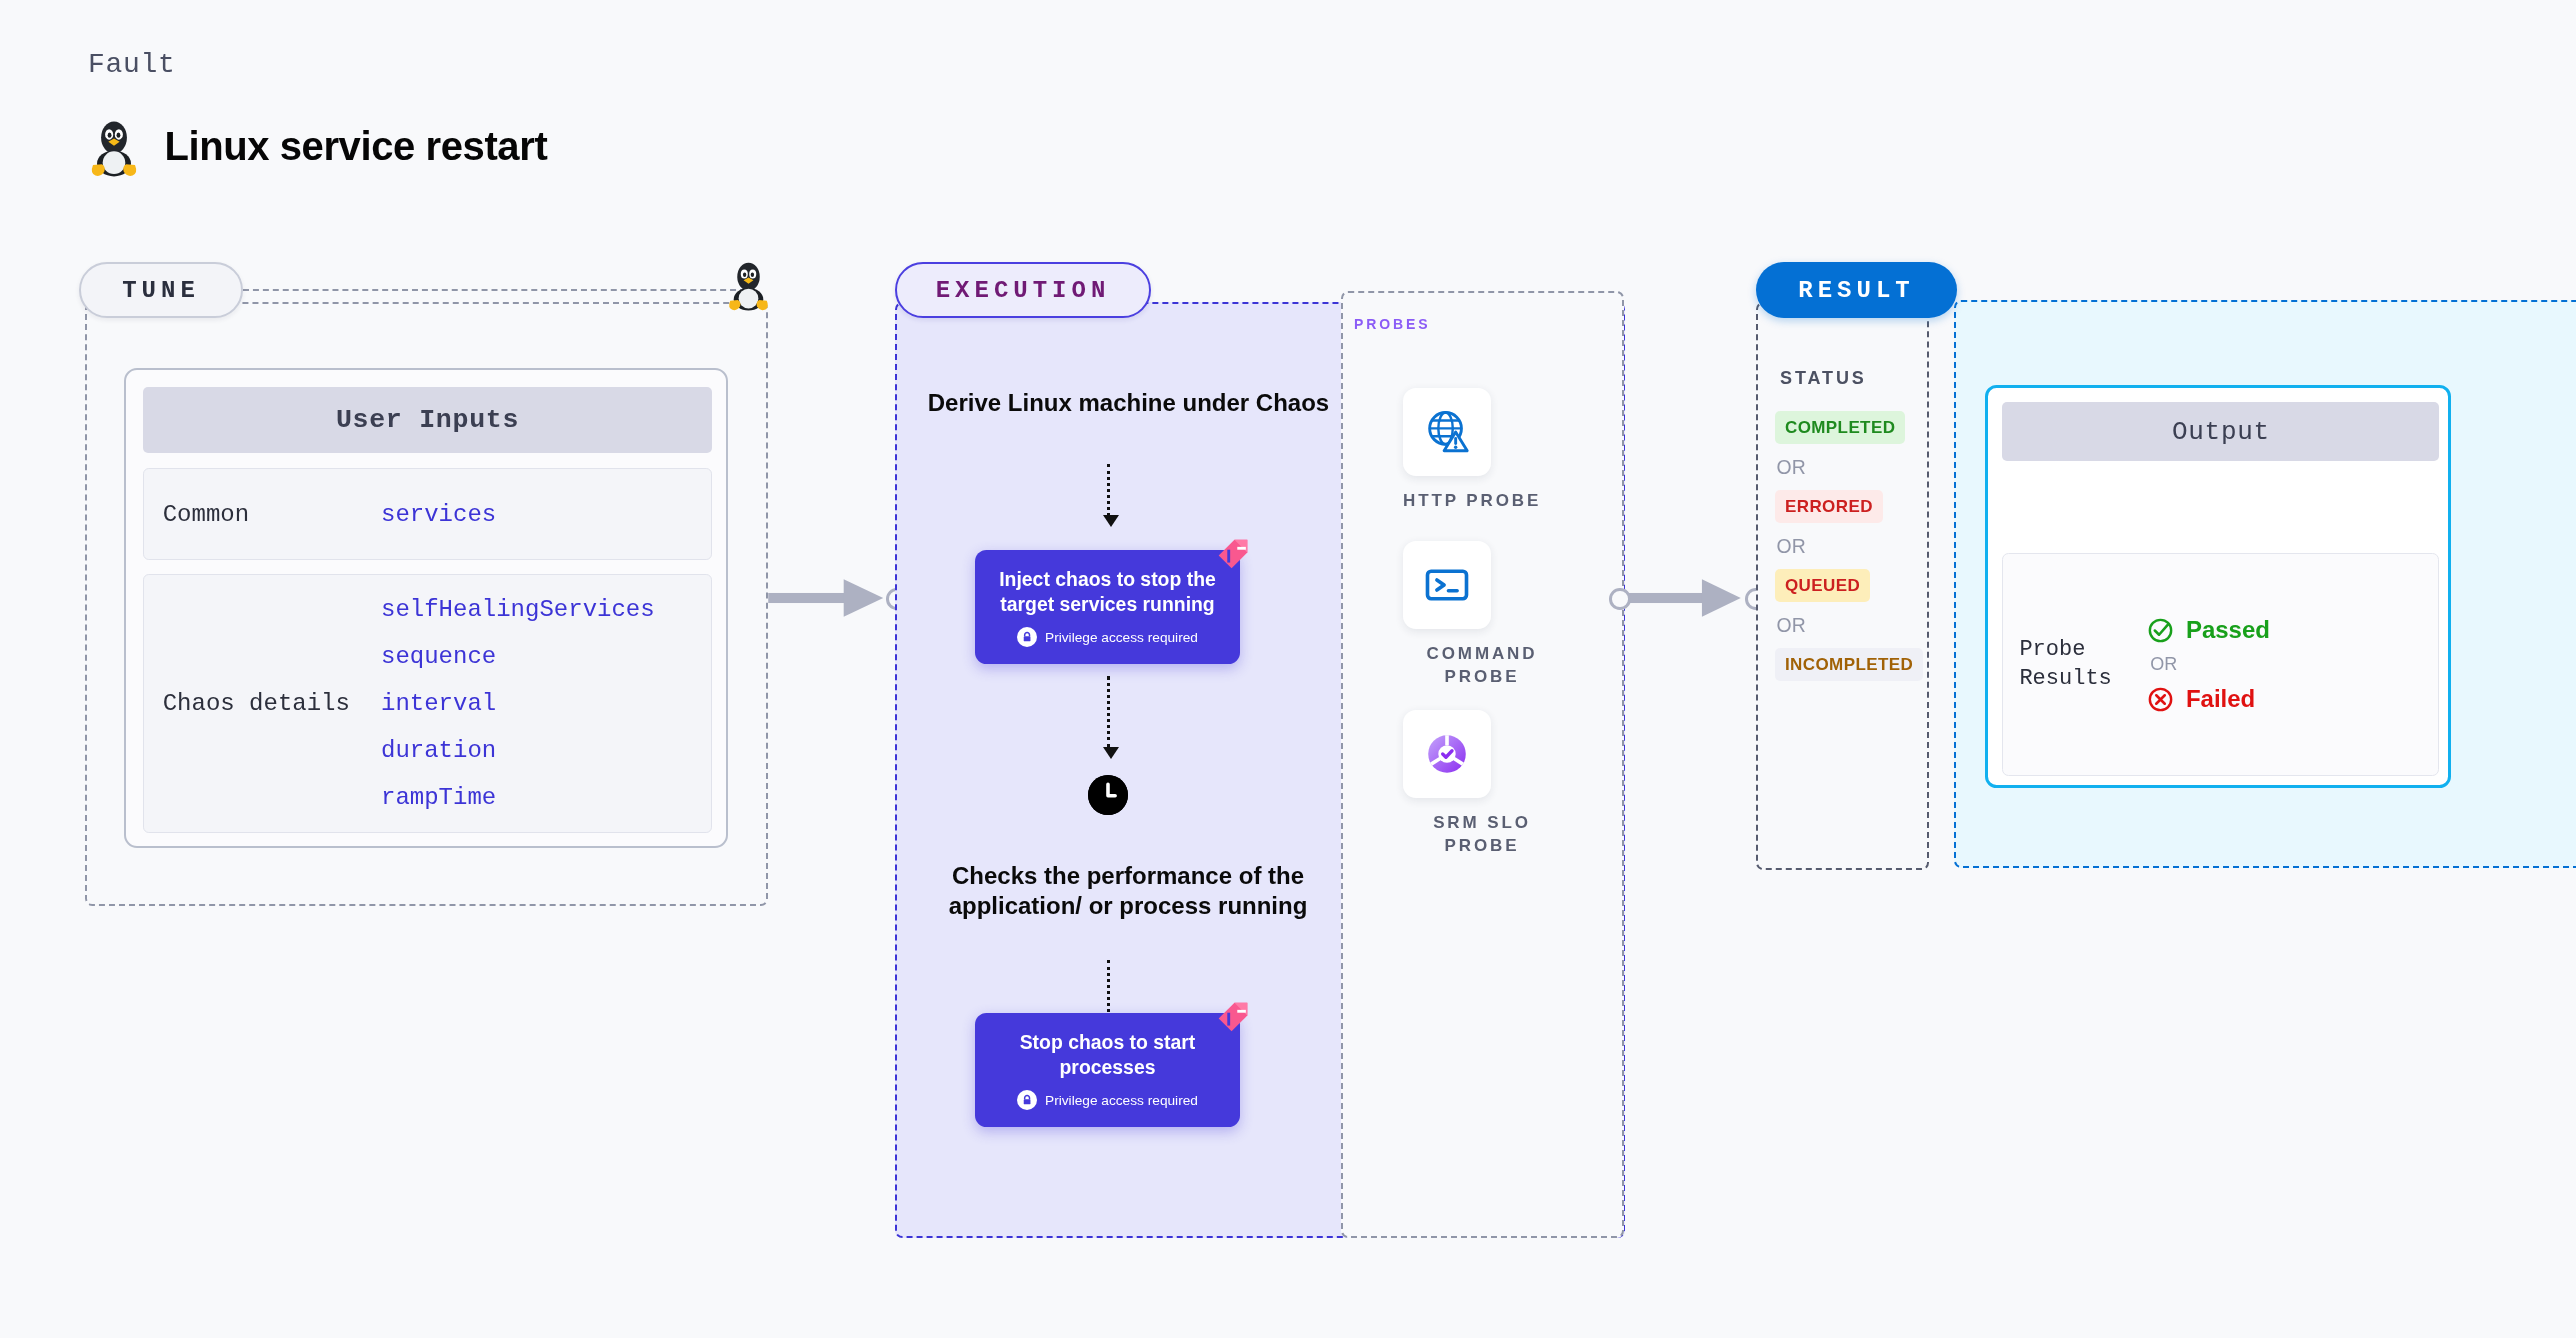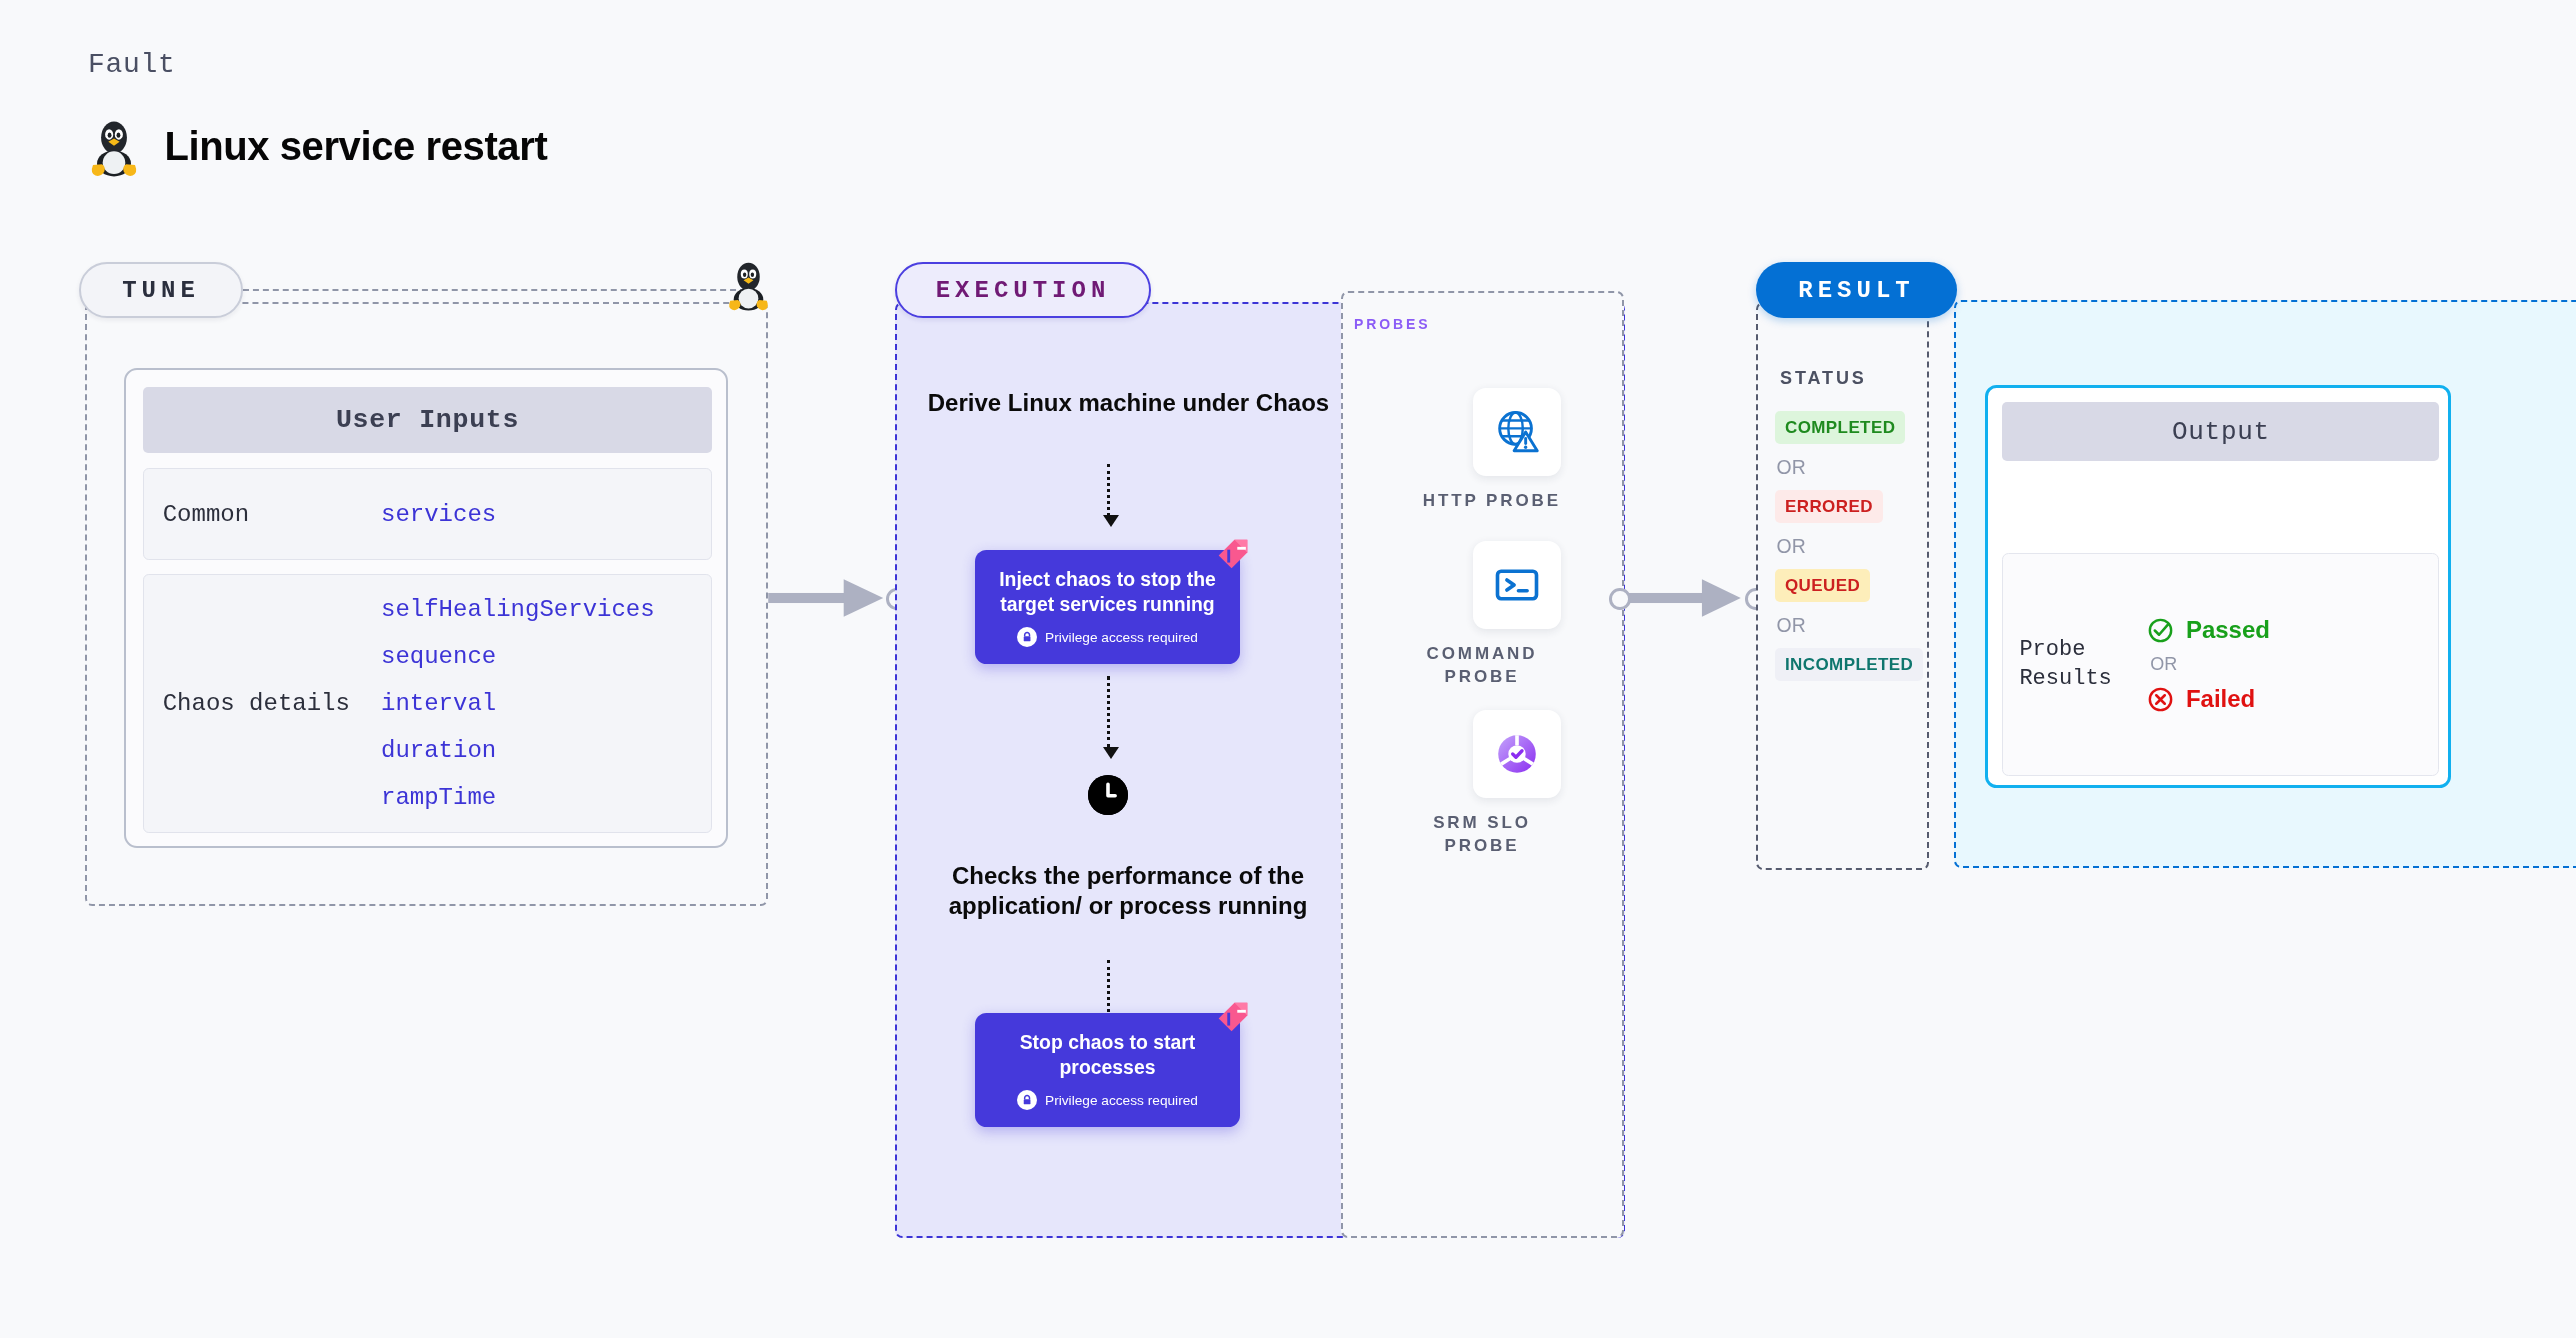--- a/index.html
+++ b/index.html
@@ -132,21 +132,21 @@
 
   
   #probes-panel { left: 1341px; top: 291px; width: 283px; height: 947px; }
   #probes-panel .panel-body { border: 2.2px dashed #9096a8; background: #f8f9fb; }
   .probes-title {
     position: absolute; left: 1354px; top: 316px;
     font-size: 14px; font-weight: bold; color: #8b5cf6; letter-spacing: 2.9px;
   }
   .probe-item {
     position: absolute; left: 1403px; width: 158px;
-    display: flex; flex-direction: column; align-items: flex-end; gap: 14.4px;
+    display: flex; flex-direction: column; align-items: flex-start; gap: 14.4px;
   }
   .probe-icon-box {
     width: 88px; height: 88px; background: #fff; border-radius: 13px;
     box-shadow: 0 2.2px 8px rgba(35,40,70,.09);
     display: flex; align-items: center; justify-content: center;
   }
   .probe-label {
     font-size: 17px; font-weight: bold; color: #5a5f72; letter-spacing: 2.9px;
     text-align: center; line-height: 1.35;
   }
@@ -413,21 +413,21 @@
   </div>
 
   <div class="status-title">STATUS</div>
   <div class="status-list">
     <span class="status-badge" style="background:#ddf5dc;color:#1f8a1f;">COMPLETED</span>
     <span class="or-word">OR</span>
     <span class="status-badge" style="background:#fdeae9;color:#cc2020;">ERRORED</span>
     <span class="or-word">OR</span>
     <span class="status-badge" style="background:#fdeeba;color:#cc2020;">QUEUED</span>
     <span class="or-word">OR</span>
-    <span class="status-badge" style="background:#eff0f6;color:#0f766e;">INCOMPLETED</span>
+    <span class="status-badge" style="background:#eff0f6;color:#a16207;">INCOMPLETED</span>
   </div>
 
   <div class="output-card">
     <div class="out-header">
       <span class="out-header-text">Output</span>
     </div>
 
 
     <div class="out-row" id="out-probe">
       <div class="out-key">Probe Results</div>

